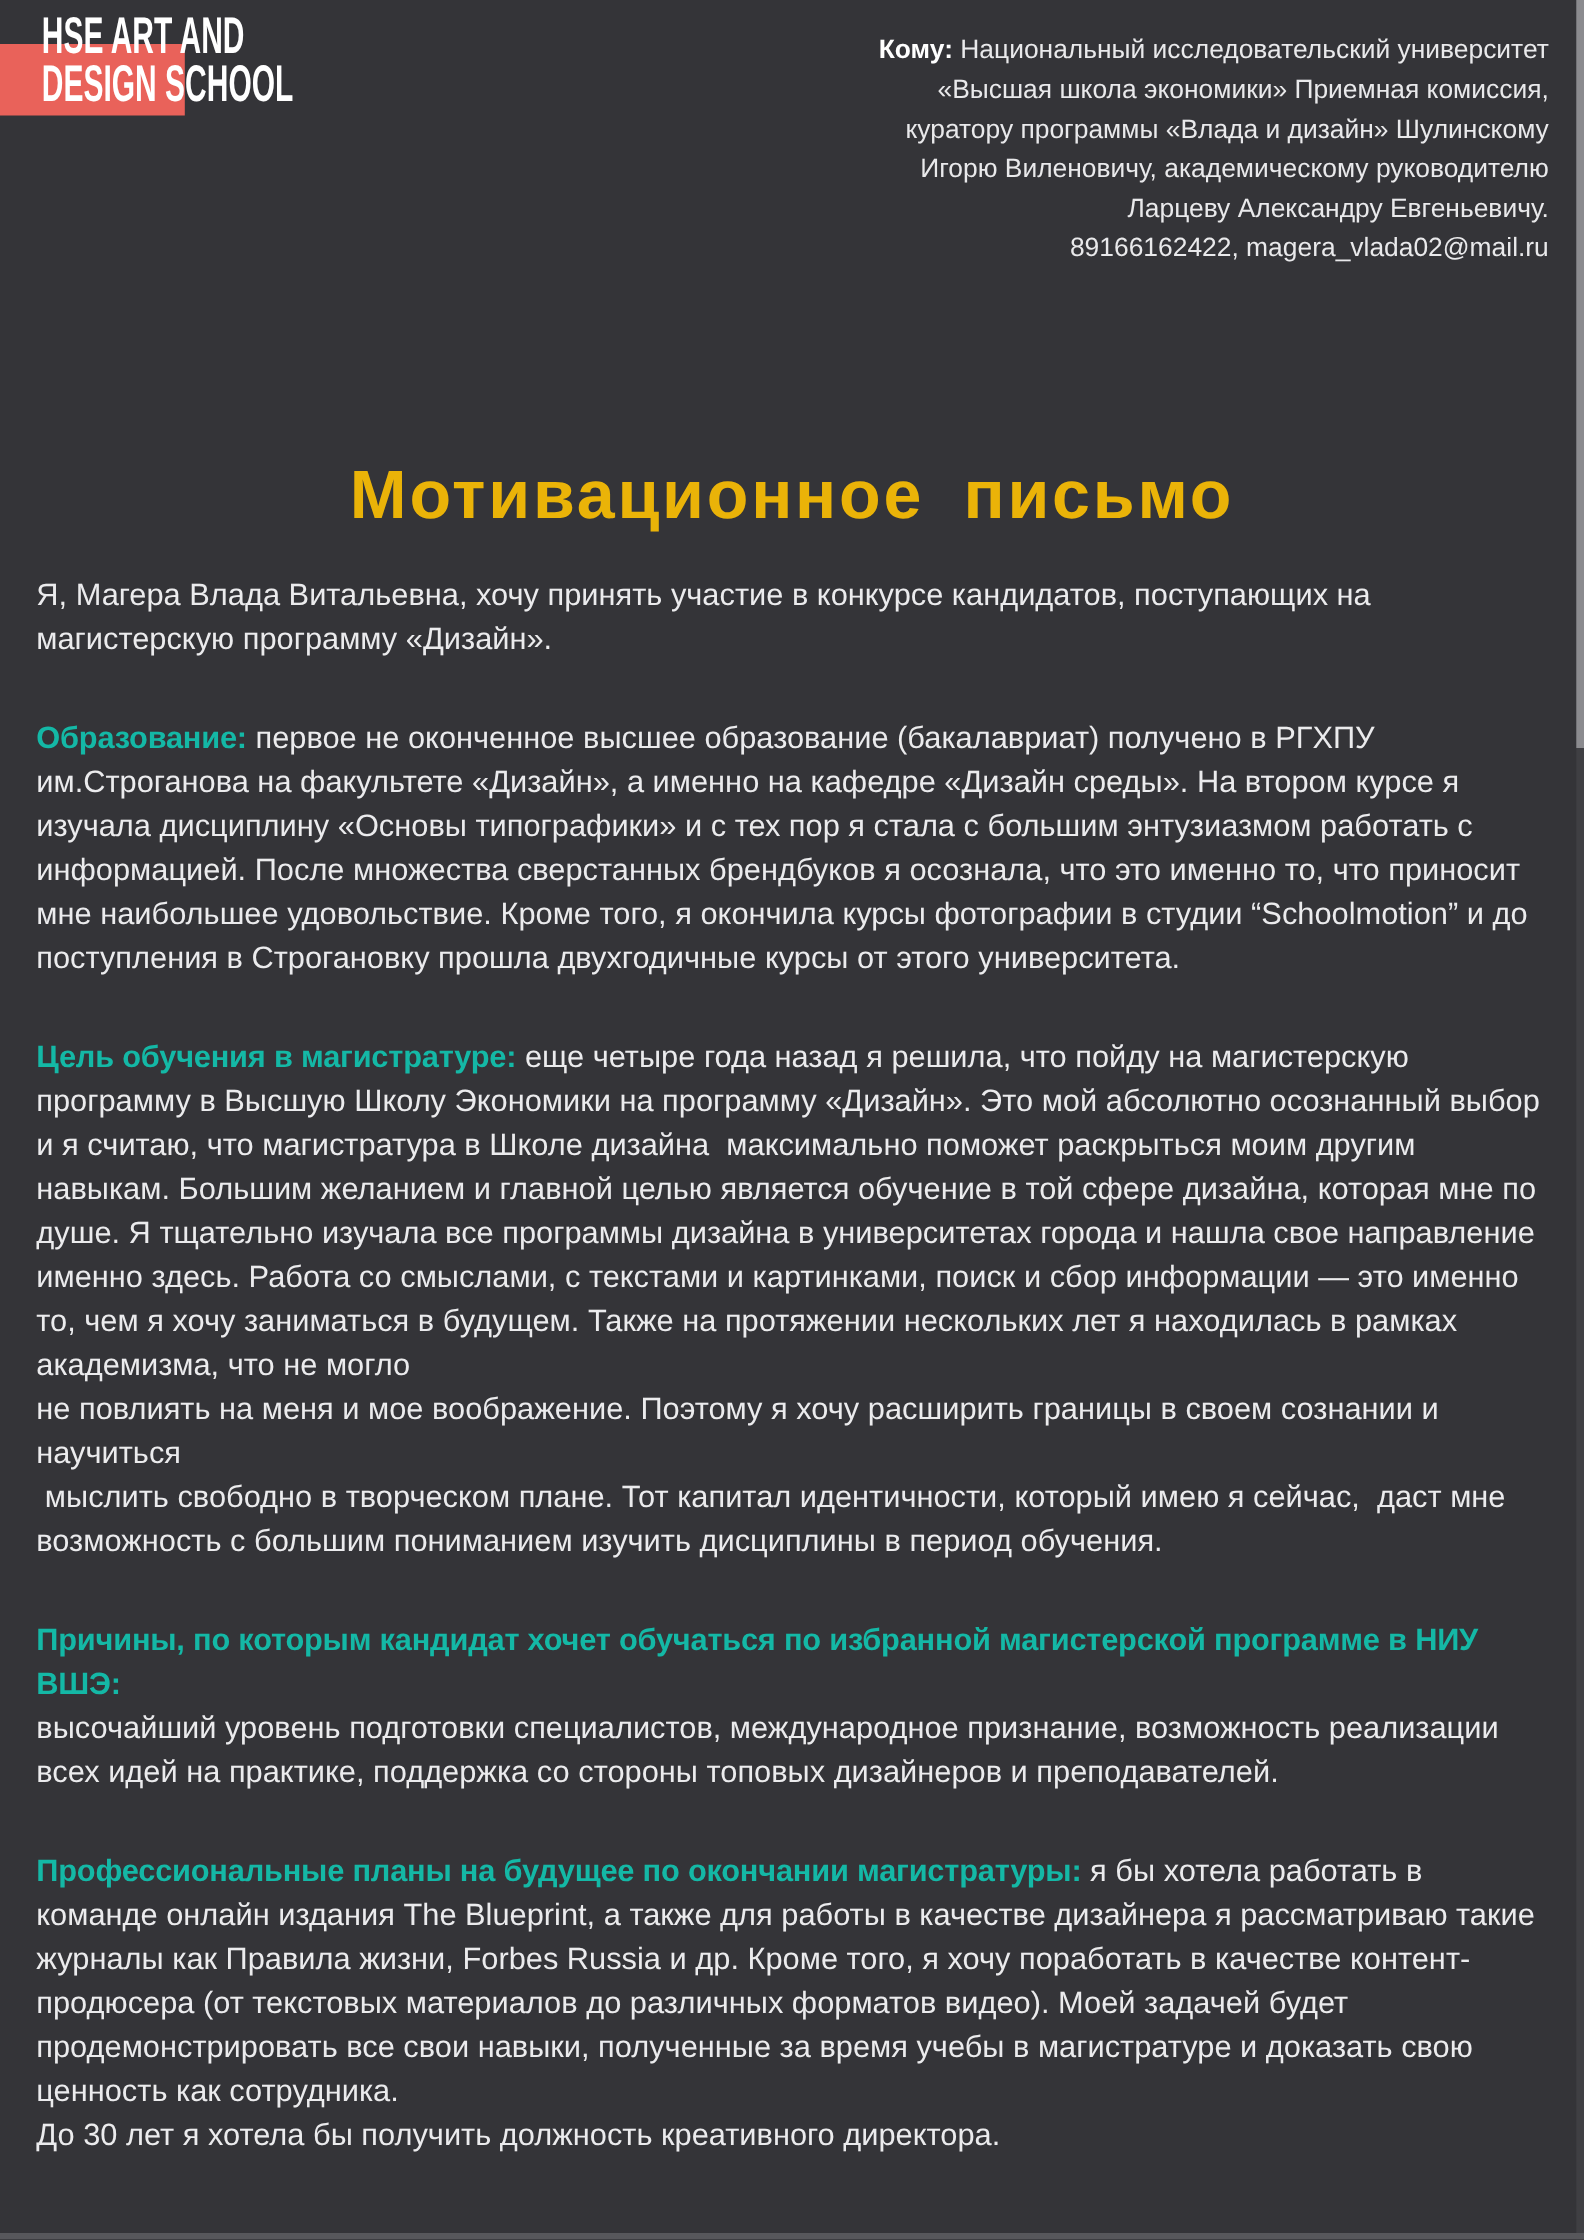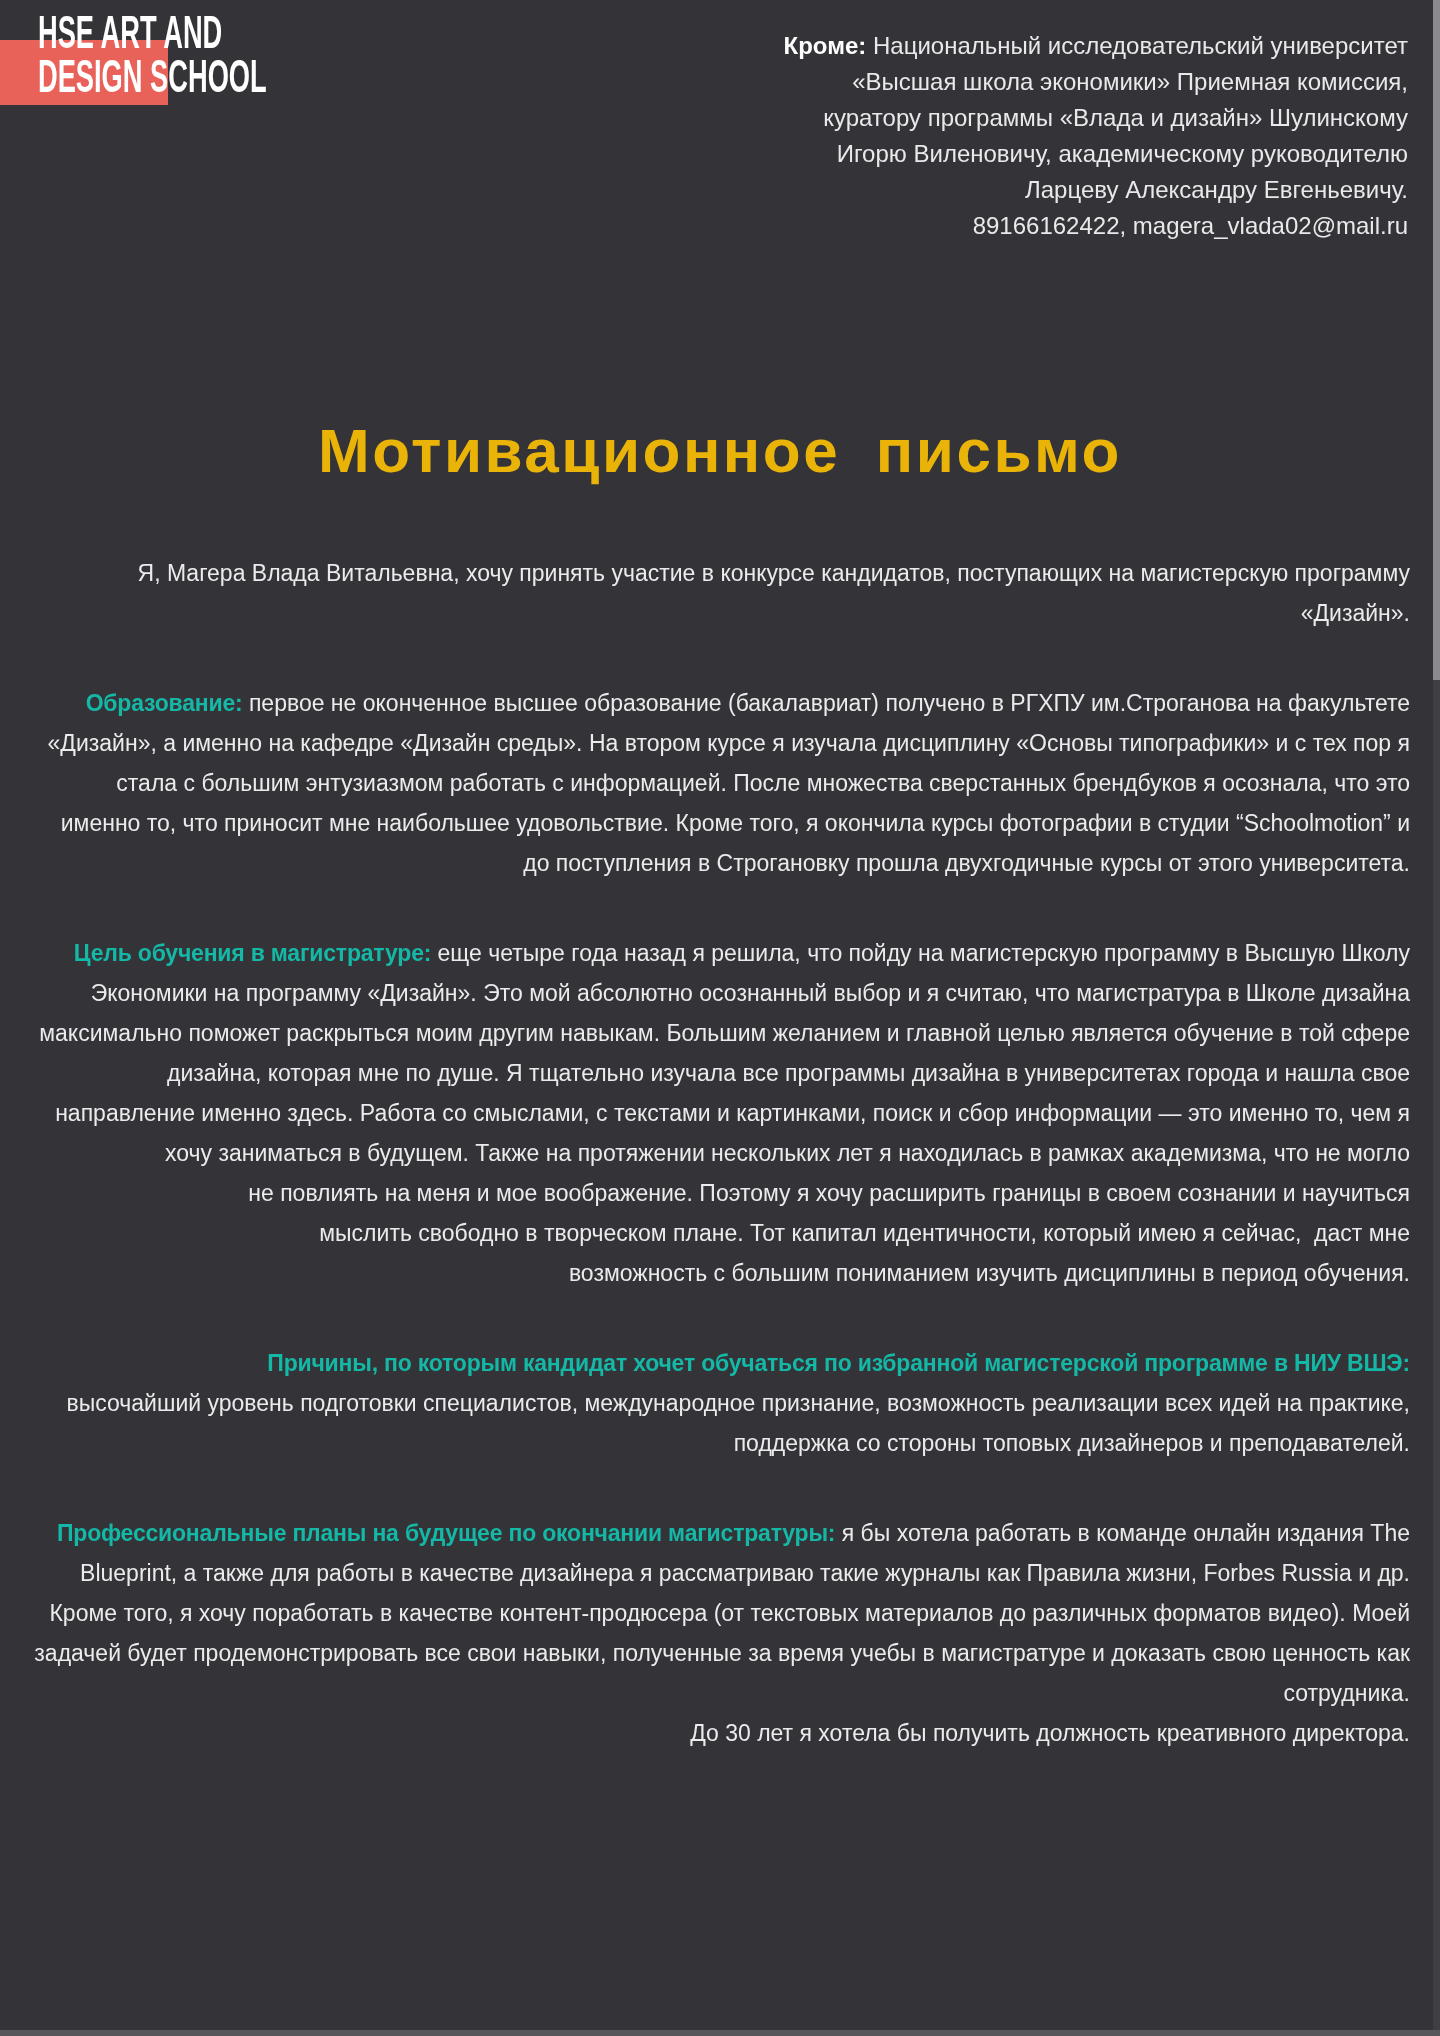--- a/index.html
+++ b/index.html
@@ -48,25 +48,24 @@
     text-align: center;
     color: #eab308;
     font-size: 62px;
     font-weight: bold;
     letter-spacing: 2.5px;
     word-spacing: 16px;
     line-height: 72px;
   }
   
   .letter {
-    margin: 66px 30px 0 33px;
-    font-size: 23px;
+    margin: 34px 30px 0 33px;
+    font-size: 28px;
     line-height: 40px;
     color: #ebebed;
-    text-align: right;
   }
   .letter p {
     margin: 0 0 50px 0;
     white-space: pre-wrap;
   }
   .letter p .lead {
     color: #14b8a6;
     font-weight: bold;
     letter-spacing: -0.2px;
   }
@@ -91,21 +90,21 @@
 <body>
 
 <div class="header">
   <div class="logo-band"></div>
   <div class="logo-text">
       <div>HSE ART AND</div>
       <div>DESIGN SCHOOL</div>
     </div>
 
   <div class="address">
-    <div><strong>Кроме:</strong> <span>Национальный исследовательский университет</span></div>
+    <div><strong>Кому:</strong> <span>Национальный исследовательский университет</span></div>
     <div>«Высшая школа экономики» Приемная комиссия,</div>
     <div>куратору программы «Влада и дизайн» Шулинскому</div>
     <div>Игорю Виленовичу, академическому руководителю</div>
     <div>Ларцеву Александру Евгеньевичу.</div>
     <div>89166162422, magera_vlada02@mail.ru</div>
   </div>
 </div>
 
 <h1 class="title" style="margin-bottom:0;">Мотивационное письмо</h1>
 

